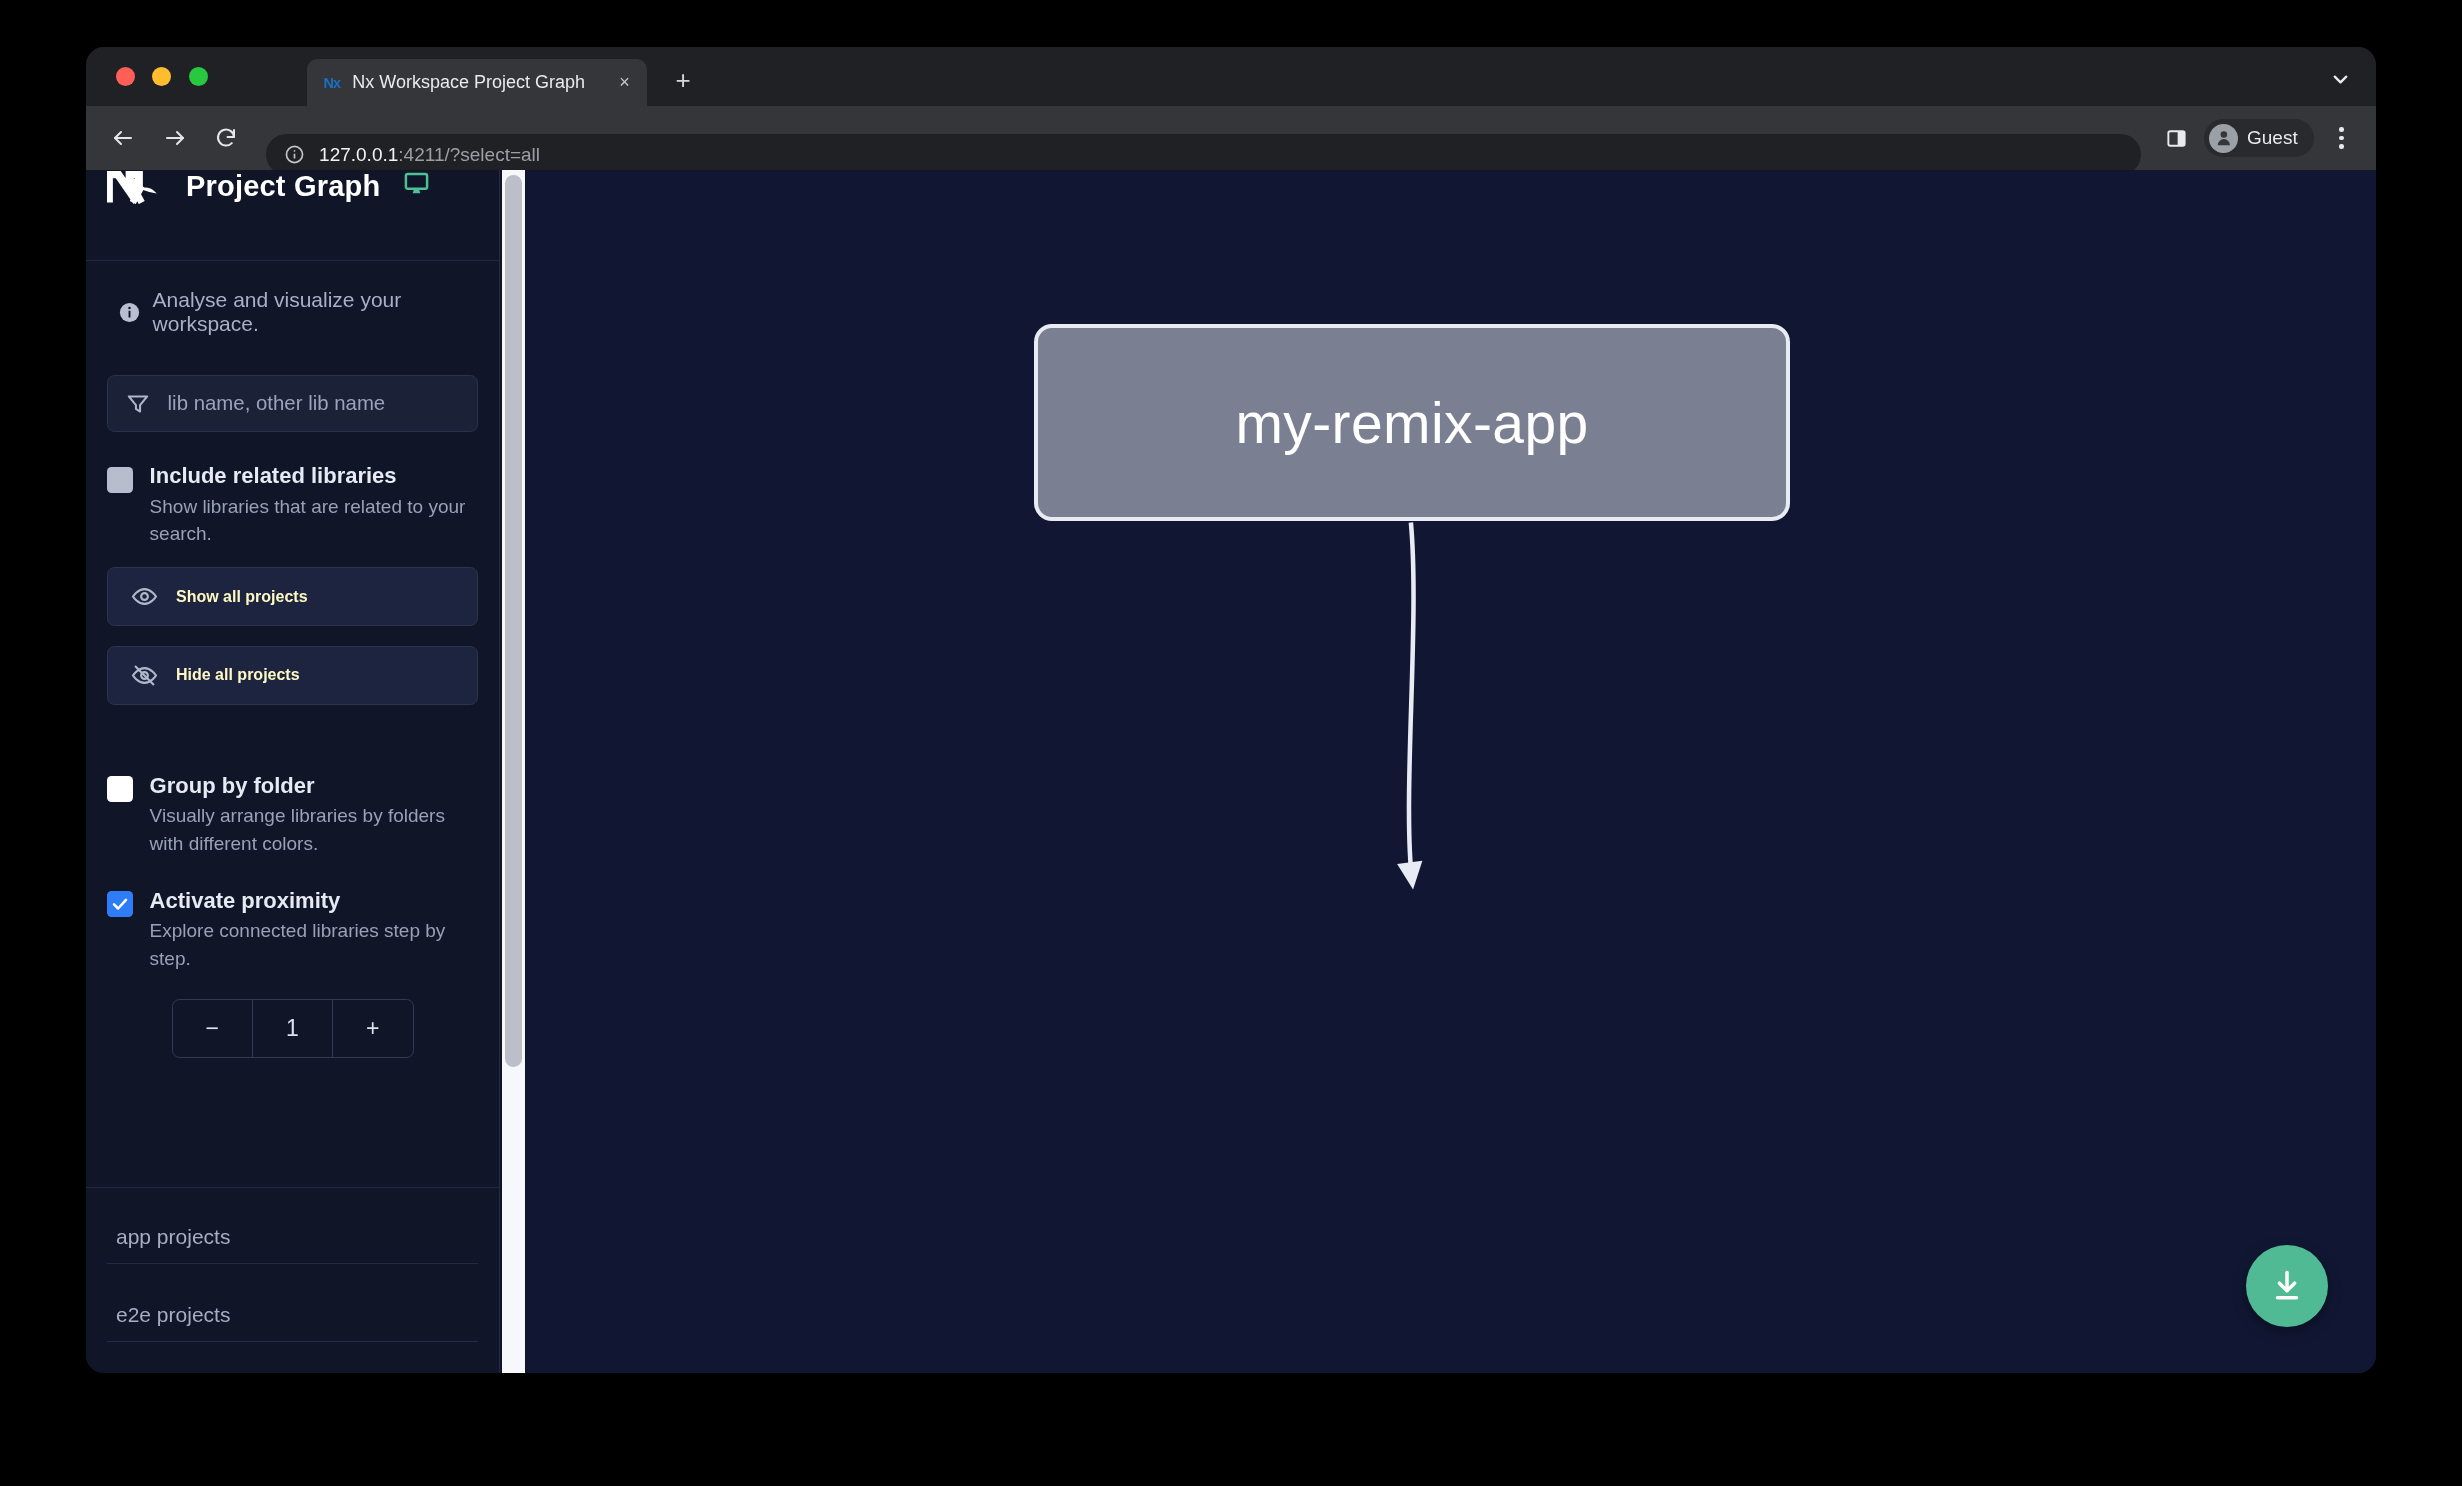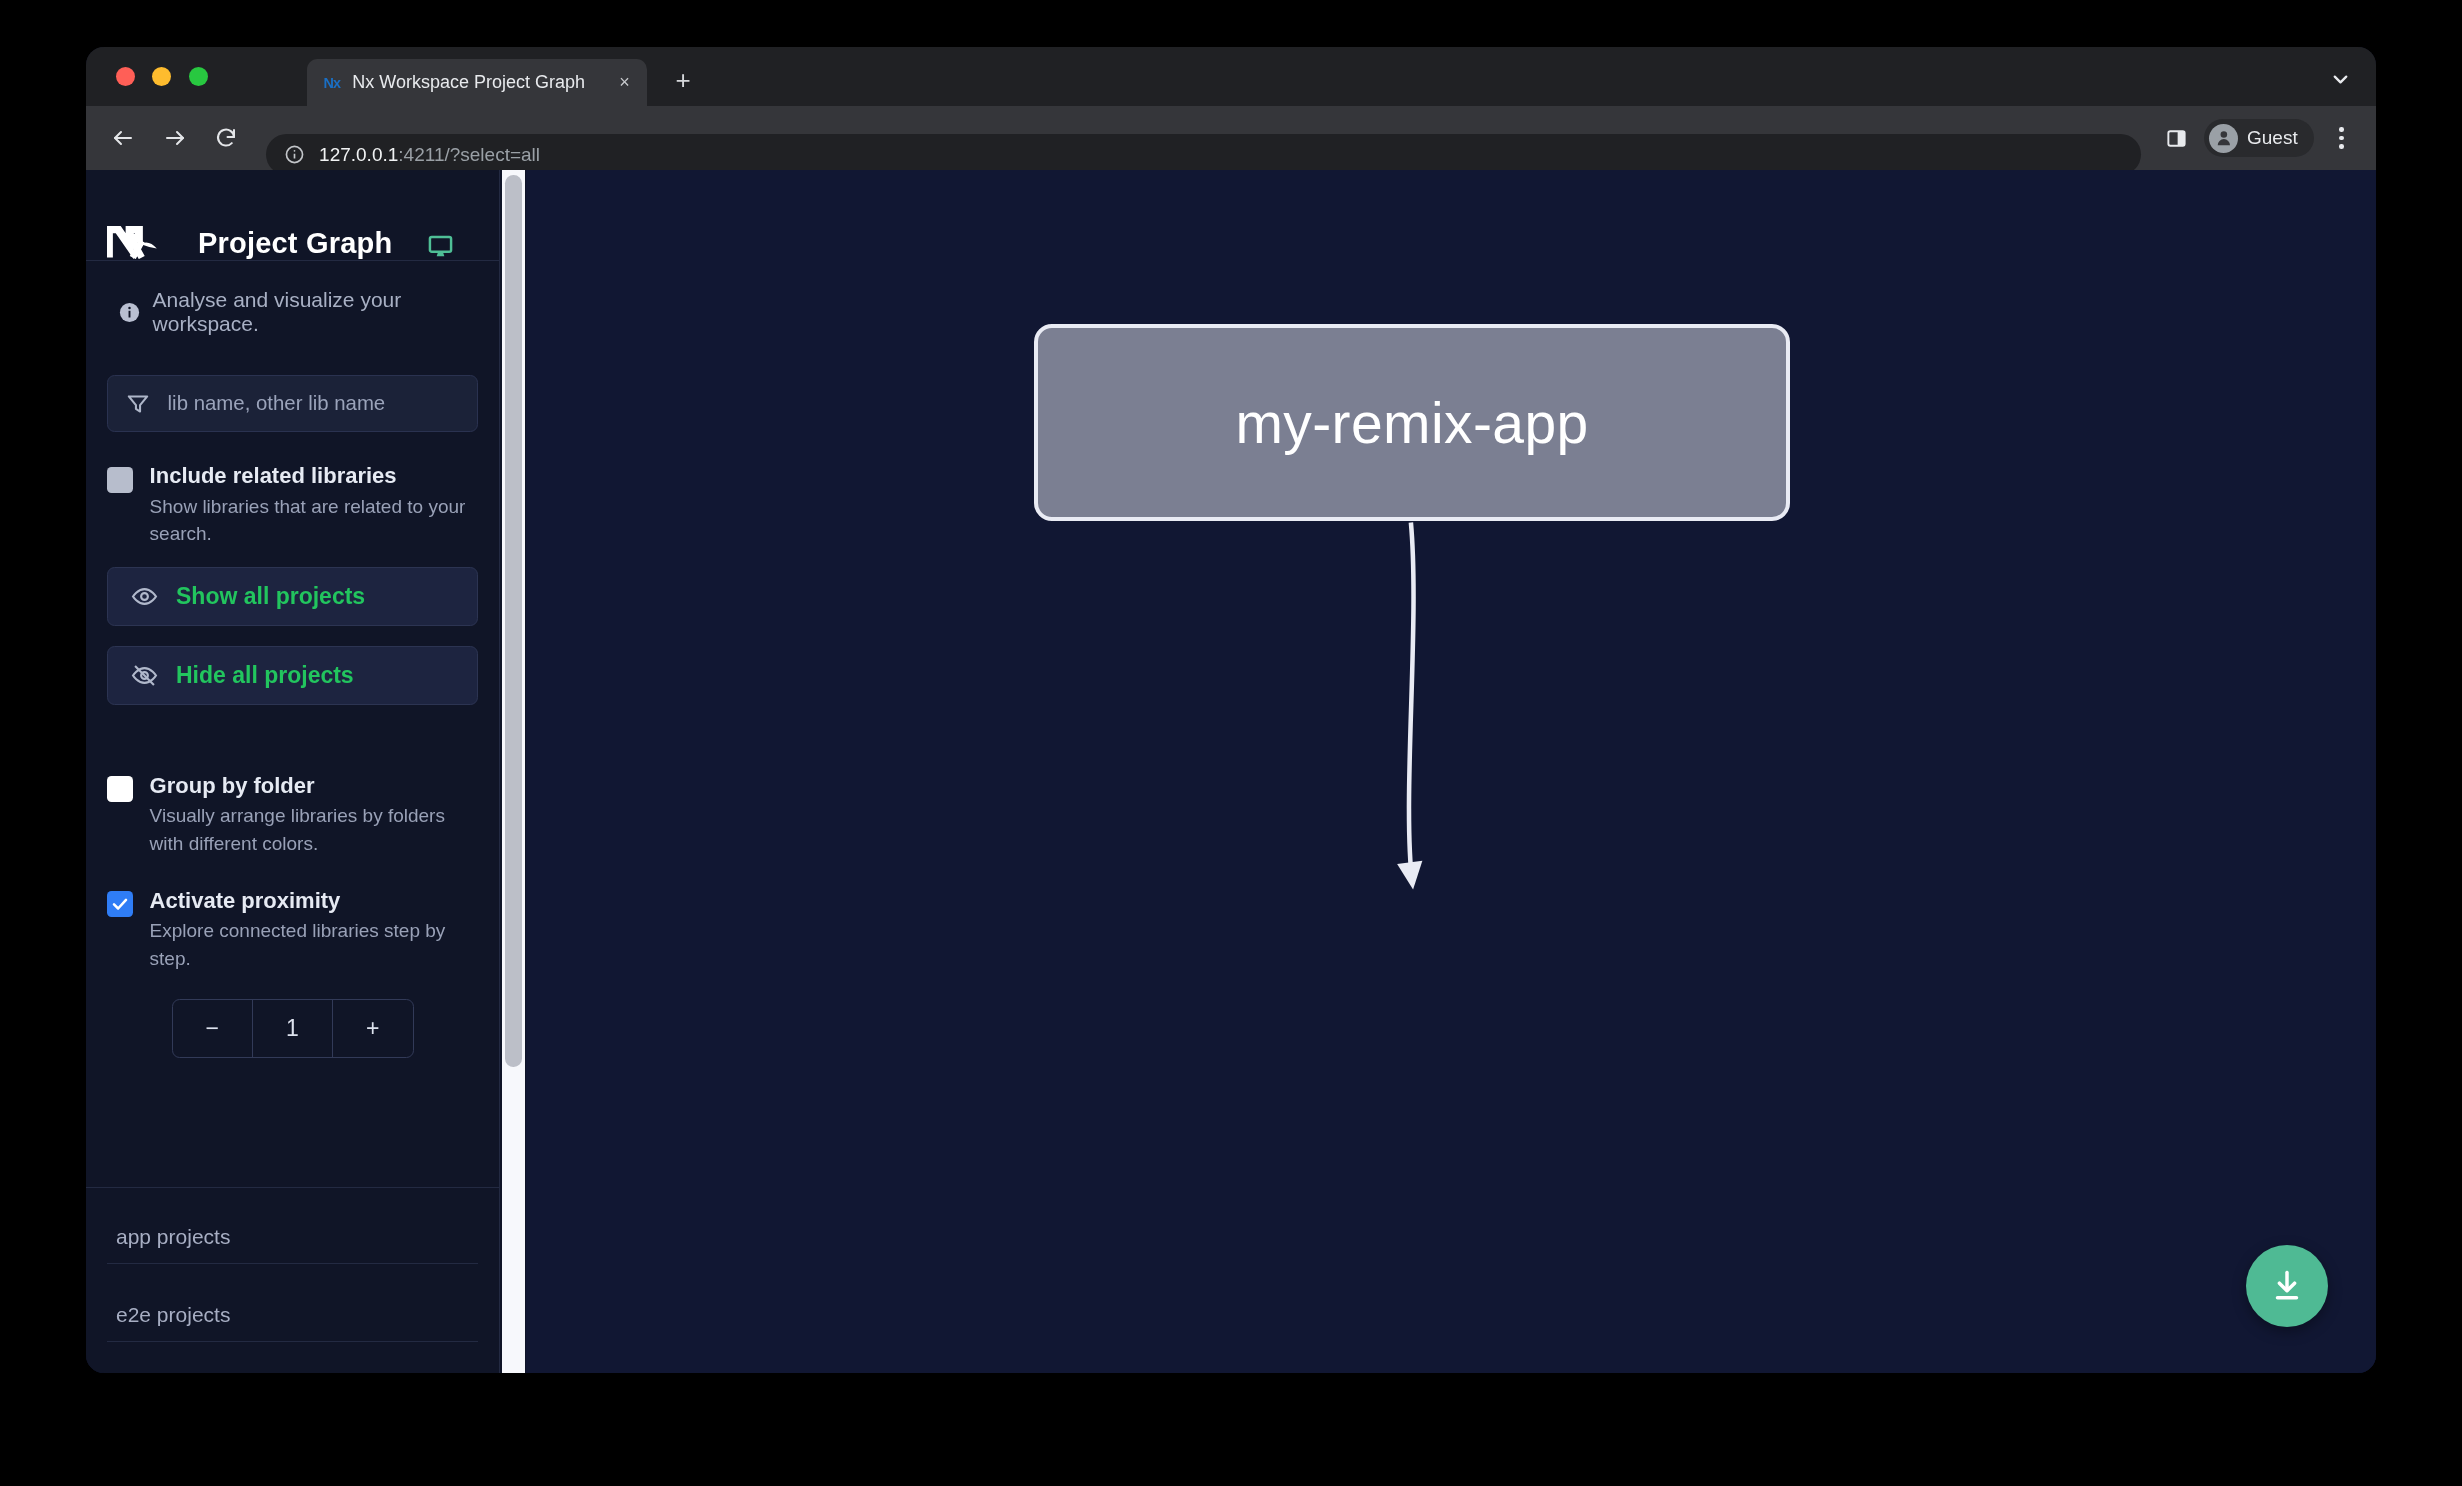--- a/index.html
+++ b/index.html
@@ -148,23 +148,23 @@
     width: 414px;
     height: 100%;
     background: #101527;
     border-right: 0.8px solid #232a42;
     display: flex; flex-direction: column;
     position: relative;
   }
   .sb-header {
     height: 91px;
     border-bottom: 0.8px solid #232a42;
-    display: flex; align-items: flex-end;
+    display: flex; align-items: flex-start;
     padding-left: 21px;
-    gap: 35px;
+    gap: 23px;
   }
   .nx-logo {
     width: 56px; height: 35px;
     display: flex; align-items: center;
   }
   .sb-title {
     color: #ffffff;
     font-size: 29px;
     font-weight: 700;
     letter-spacing: 0.2px;
@@ -223,21 +223,21 @@
     margin-top: 19.7px;
     height: 59px;
     background: #1d2440;
     border: 0.8px solid #2c3452;
     border-radius: 7.6px;
     display: flex; align-items: center;
     padding-left: 23px;
     gap: 18px;
   }
   .pbtn .bi { width: 27px; height: 27px; flex: none; color: #b0b8cb; }
-  .pbtn .bl { color: #22c55e; font-size: 23px; font-weight: 700; }
+  .pbtn .bl { color: #fef9c3; font-size: 16px; font-weight: 700; }
 
   .stepper {
     margin: 27px auto 0 auto;
     width: 242px; height: 59px;
     display: flex;
     border: 0.8px solid #323a58;
     border-radius: 7.6px;
     overflow: hidden;
   }
   .stepper > div {

